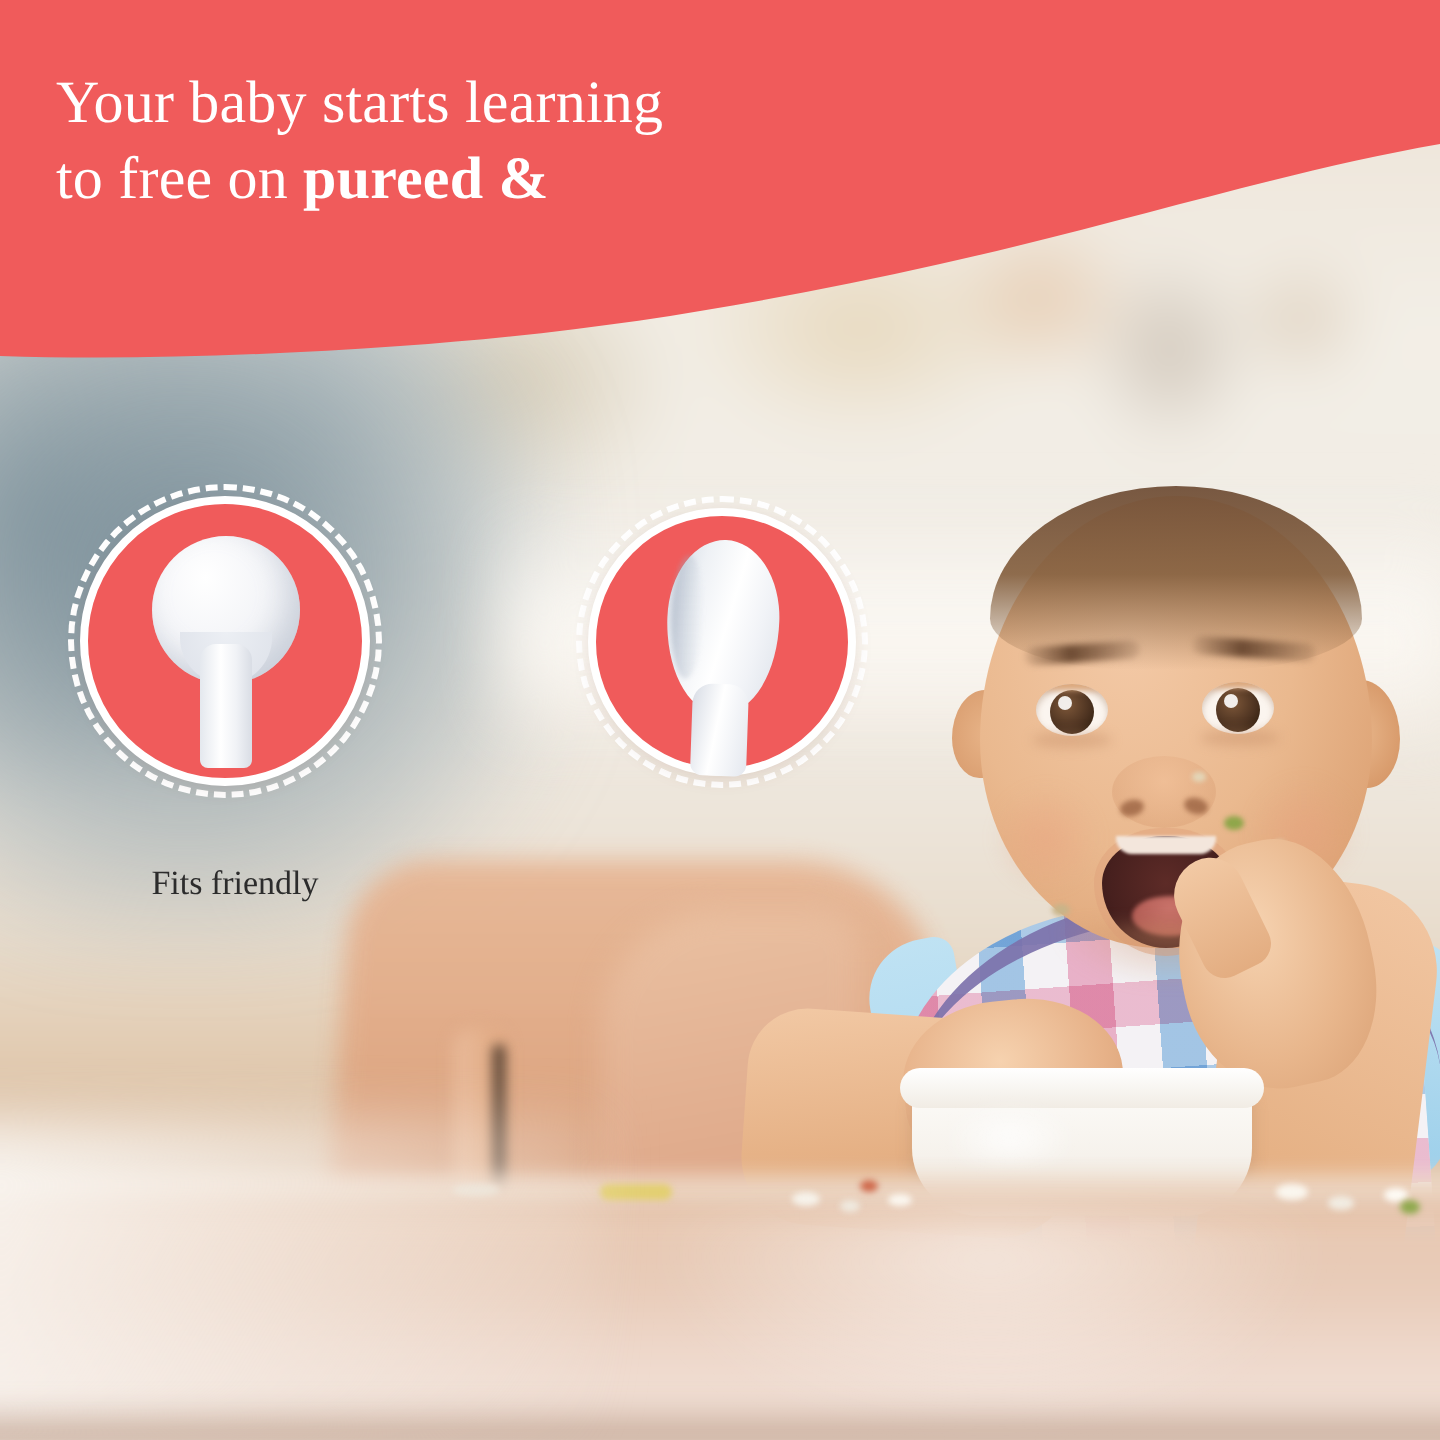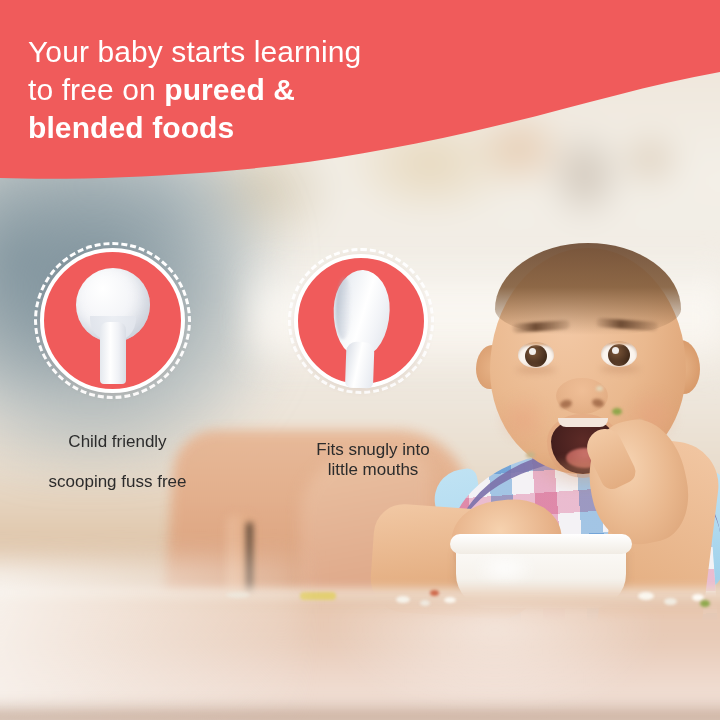--- a/index.html
+++ b/index.html
@@ -5,21 +5,21 @@
   html, body {
     margin: 0;
     padding: 0;
     background: #ffffff;
   }
   #poster {
     position: relative;
     width: 720px;
     height: 720px;
     overflow: hidden;
-    font-family: Liberation Sans, sans-serif;
+    font-family: Liberation Serif, serif;
   }
 
   
   .photo-layer {
     position: absolute;
     inset: 0;
     overflow: hidden;
     background: #efe9e2;
   }
 
@@ -532,21 +532,20 @@
   <svg class="header-wave" viewBox="0 0 720 230" preserveAspectRatio="none">
     <path d="M0,0 L720,0 L720,72
              C640,86 560,112 470,132
              C380,152 300,166 200,173
              C130,178 60,180 0,178 Z" fill="#f05b5b"></path>
   </svg>
 
   <div class="headline">
     <span>Your baby starts learning</span><br>
     <span>to free on </span><b>pureed &amp;</b><br>
-    <b>blended foods</b>
   </div>
 
   <div class="badge" id="badge-spoon-tip">
     <div class="ring"></div>
     <div class="disc"></div>
     <div class="disc-ring"></div>
     <div class="spoon-front">
       <div class="bowl"></div>
       <div class="neck"></div>
       <div class="handle"></div>
@@ -558,23 +557,18 @@
     <div class="disc"></div>
     <div class="disc-ring"></div>
     <div class="spoon-side">
       <div class="bowl"></div>
       <div class="edge"></div>
       <div class="handle"></div>
     </div>
   </div>
 
   <div class="caption" id="caption-spoon-tip">
-    <span>Child friendly</span><br>
+    <span>Fits friendly</span><br>
     <br>
-    <span>scooping fuss free</span>
   </div>
 
-  <div class="caption" id="caption-spoon-fit">
-    <span>Fits snugly into</span><br>
-    <span>little mouths</span>
-  </div>
 
 </div>
 
 </body></html>

